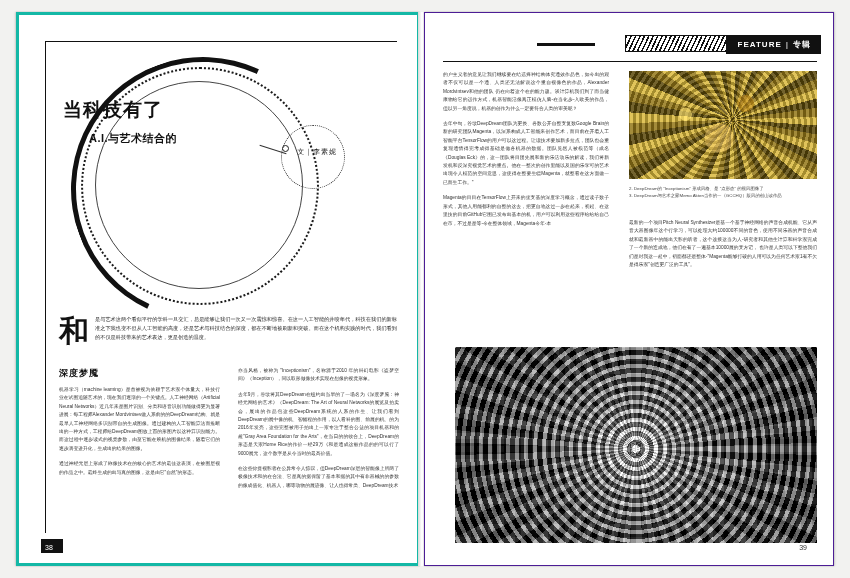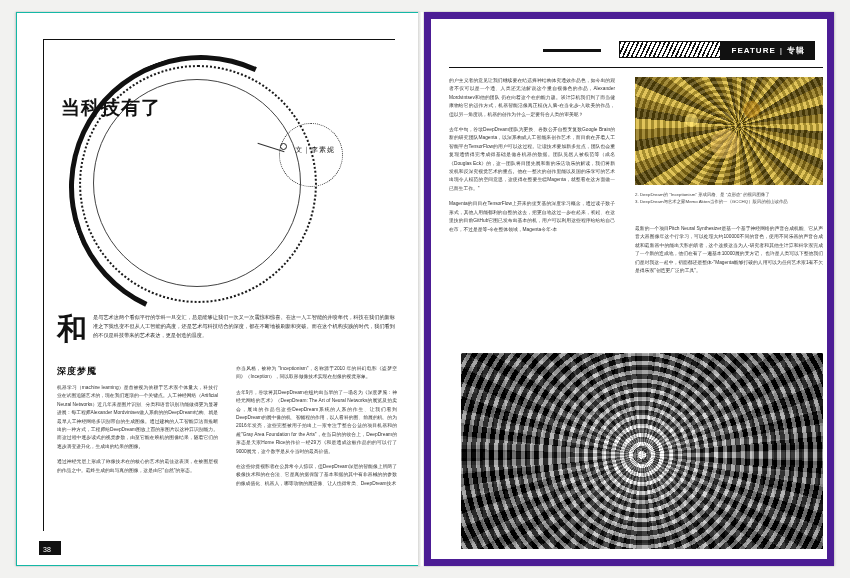--- a/index.html
+++ b/index.html
@@ -24,27 +24,27 @@
     position: absolute;
     top: 12px;
     height: 554px;
     background: #ffffff;
     box-sizing: border-box;
   }
   .page-left {
     left: 16px;
     width: 404px;
     box-shadow: -1px 0 2px rgba(0,0,0,0.12), 0 0 1px rgba(0,0,0,0.25);
-    border: 1px solid #14b8a6;
+    border: 3px solid #14b8a6;
   }
   .page-right {
     left: 424px;
     width: 410px;
     box-shadow: 1px 0 2px rgba(0,0,0,0.12), 0 0 1px rgba(0,0,0,0.25);
-    border: 7px solid #4c1d95;
+    border: 1px solid #4c1d95;
     padding-left: 48px;
   }
   .gutter {
     position: absolute;
     left: 418px;
     top: 12px;
     width: 8px;
     height: 554px;
     background: linear-gradient(to right, #d8d8d6, #ffffff 45%, #ffffff 55%, #d8d8d6);
   }
@@ -356,20 +356,21 @@
       <div class="ring-dotted"></div>
       <div class="ring-solid"></div>
       <div class="connector"></div>
       <div class="connector-dot"></div>
       <div class="small-ring"></div>
       <div class="small-ring-label">文｜李素妮</div>
     </div>
 
     <div class="title-block">
       <div class="title-main">当科技有了</div>
+      <div class="title-sub">A.I.与艺术结合的</div>
     </div>
 
     <div class="dropcap-block">
       <span class="dropcap">和</span>
       <div class="lead-text">是与艺术这两个看似平行的学科一旦交汇，总是能够让我们一次又一次震惊和惊喜。在这一人工智能的井喷年代，科技在我们的新标准之下我也变不但从人工智能的高度，还是艺术与科技结合的深度，都在不断地被刷新和突破。而在这个机构实践的时代，我们看到的不仅是科技带来的艺术表达，更是创造的温度。</div>
     </div>
 
     <div class="left-cols">
       <div class="col">
         <div class="sec-head">深度梦魇</div>

